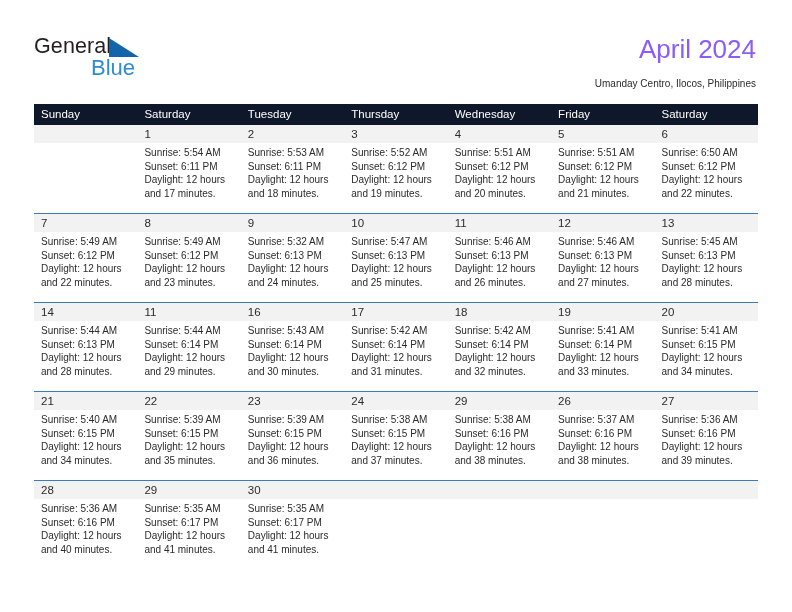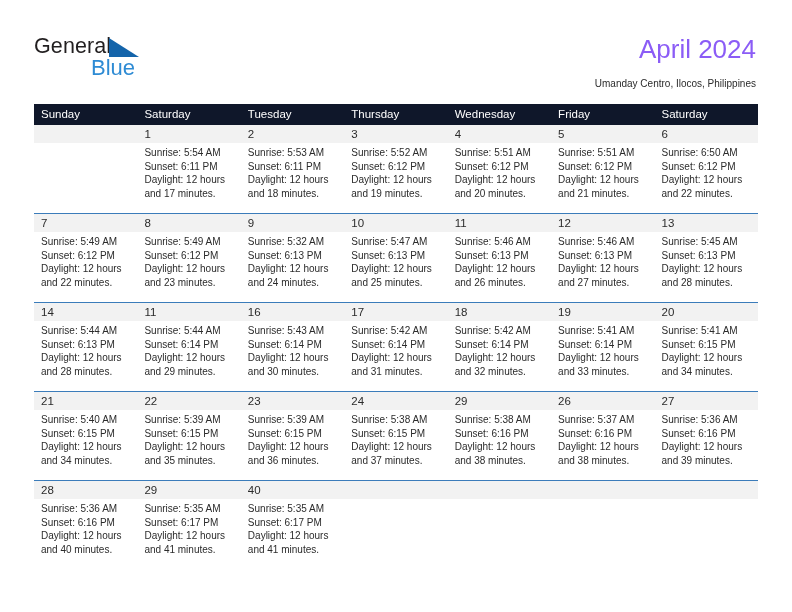--- a/index.html
+++ b/index.html
@@ -392,21 +392,21 @@
               <div>Sunset: 6:16 PM</div>
               <div>Daylight: 12 hours</div>
               <div>and 39 minutes.</div>
             </div>
           </div>
         </div>
         <div class="week">
           <div class="week-nums">
             <div class="num-cell">28</div>
             <div class="num-cell">29</div>
-            <div class="num-cell">40</div>
+            <div class="num-cell">30</div>
             <div class="num-cell"></div>
             <div class="num-cell"></div>
             <div class="num-cell"></div>
             <div class="num-cell"></div>
           </div>
           <div class="week-body">
             <div class="body-cell">
               <div>Sunrise: 5:36 AM</div>
               <div>Sunset: 6:16 PM</div>
               <div>Daylight: 12 hours</div>

